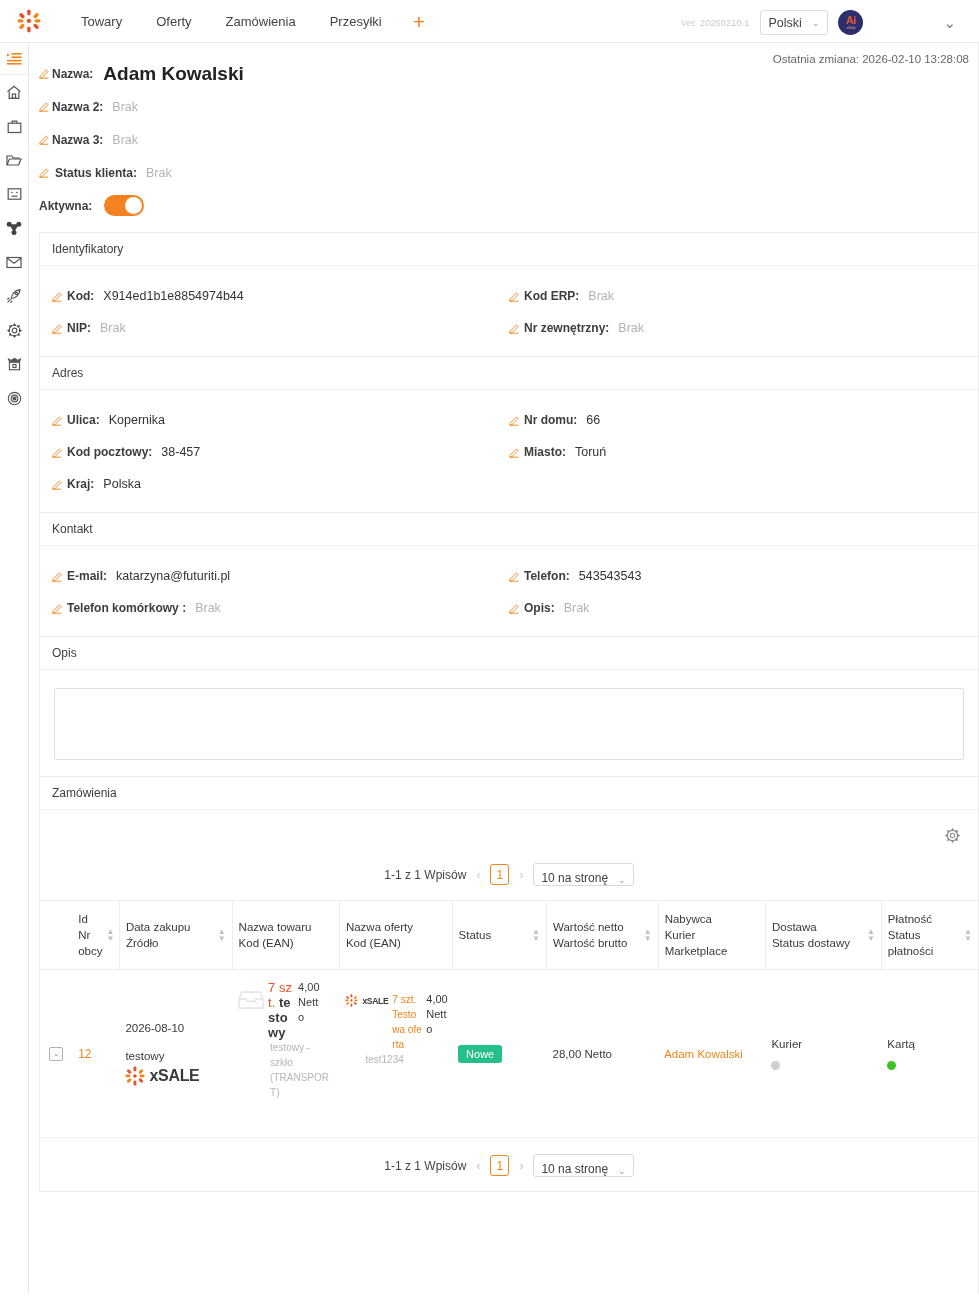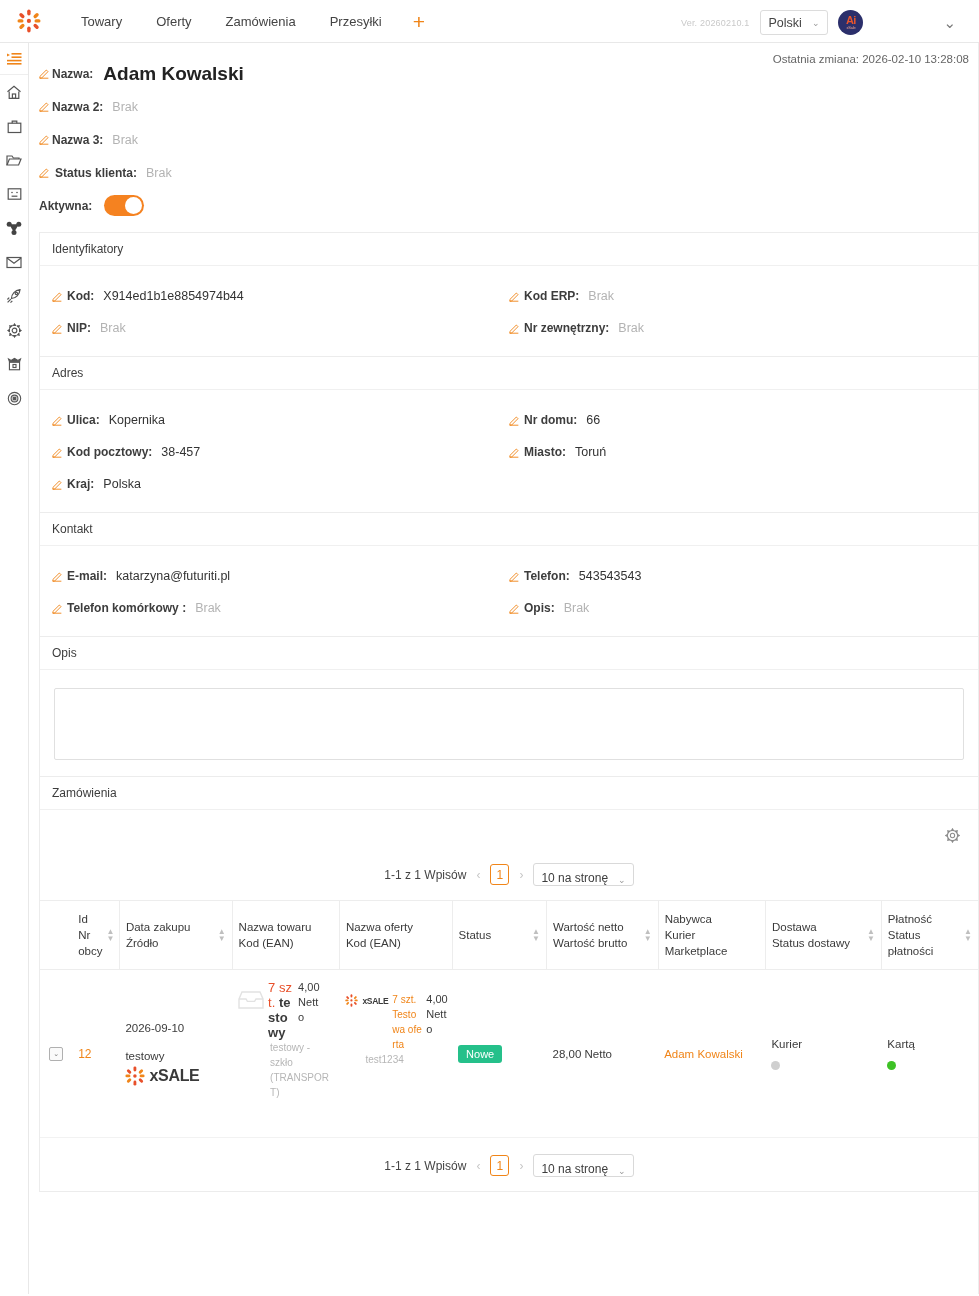--- a/index.html
+++ b/index.html
@@ -688,21 +688,21 @@
           </thead>
           <tbody>
             <tr style="height:168px">
               <td style="text-align:center">
                 <span class="expander">⌄</span>
               </td>
               <td>
                 <span class="id-link">12</span>
               </td>
               <td>
-                <div class="src-date">2026-09-10</div>
+                <div class="src-date">2026-08-10</div>
                 <div class="src-name">testowy</div>
                 <div class="mini-logo">
                   <svg width="20" height="20" viewBox="0 0 24 24">
                     <g fill="#e8502a">
                       <rect x="10.2" y="0.5" width="3.4" height="6" rx="1.7"></rect>
                       <rect x="10.2" y="17.5" width="3.4" height="6" rx="1.7"></rect>
                     </g>
                     <g fill="#f08519">
                       <rect x="0.5" y="10.2" width="6" height="3.4" rx="1.7"></rect>
                       <rect x="17.5" y="10.2" width="6" height="3.4" rx="1.7"></rect>

